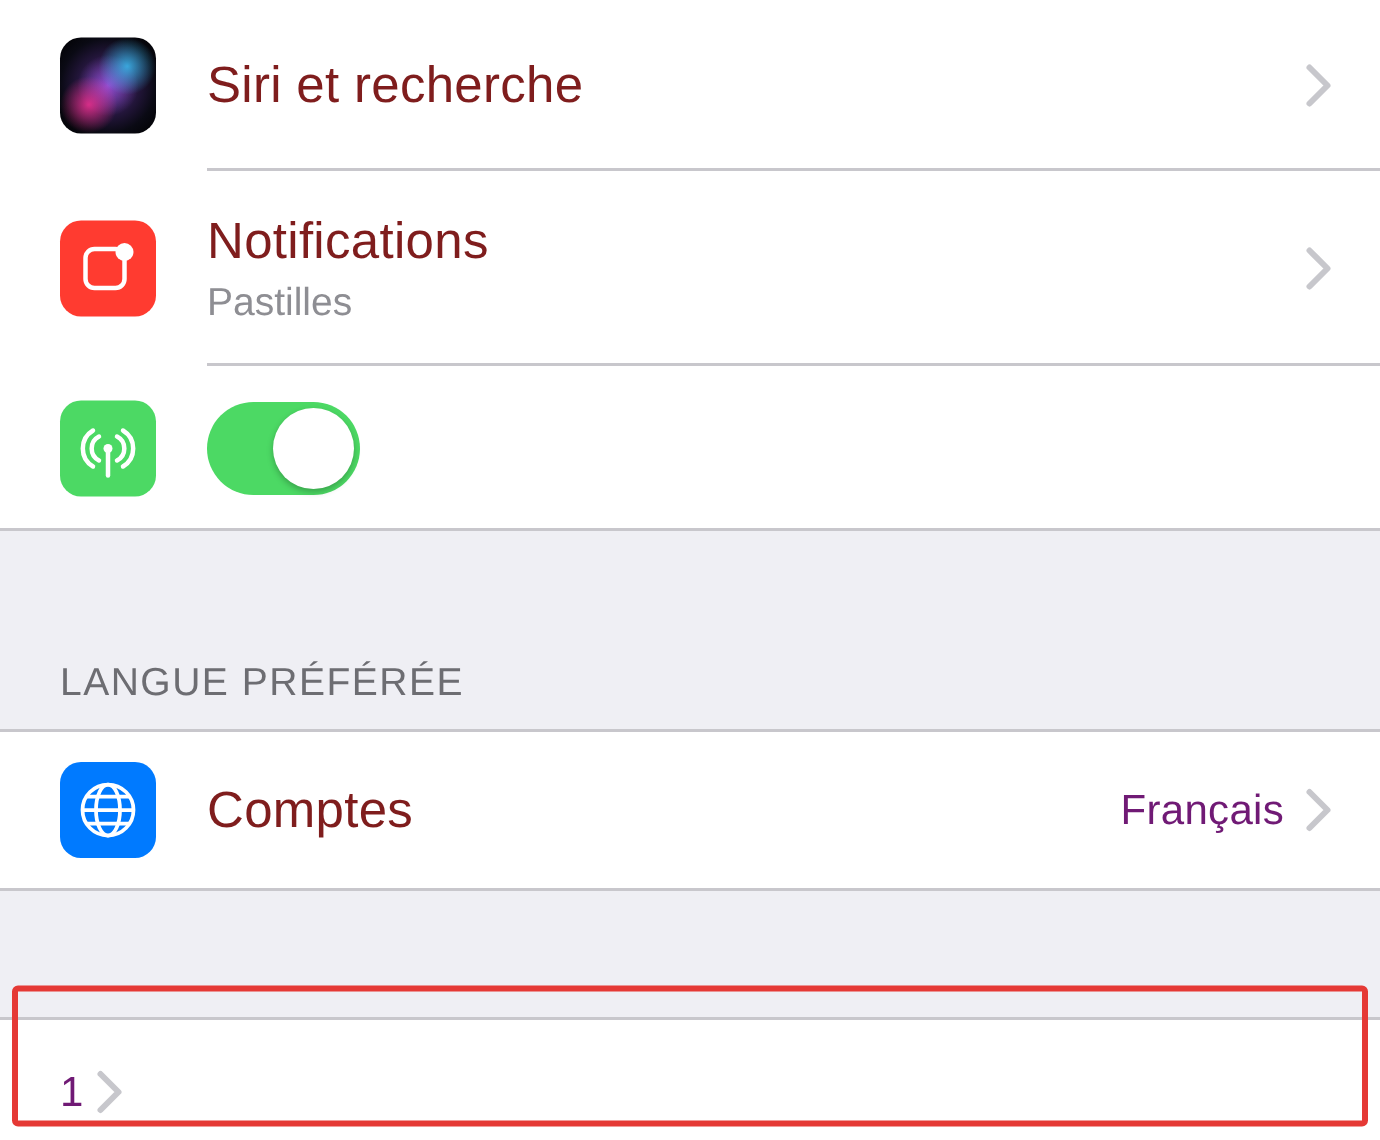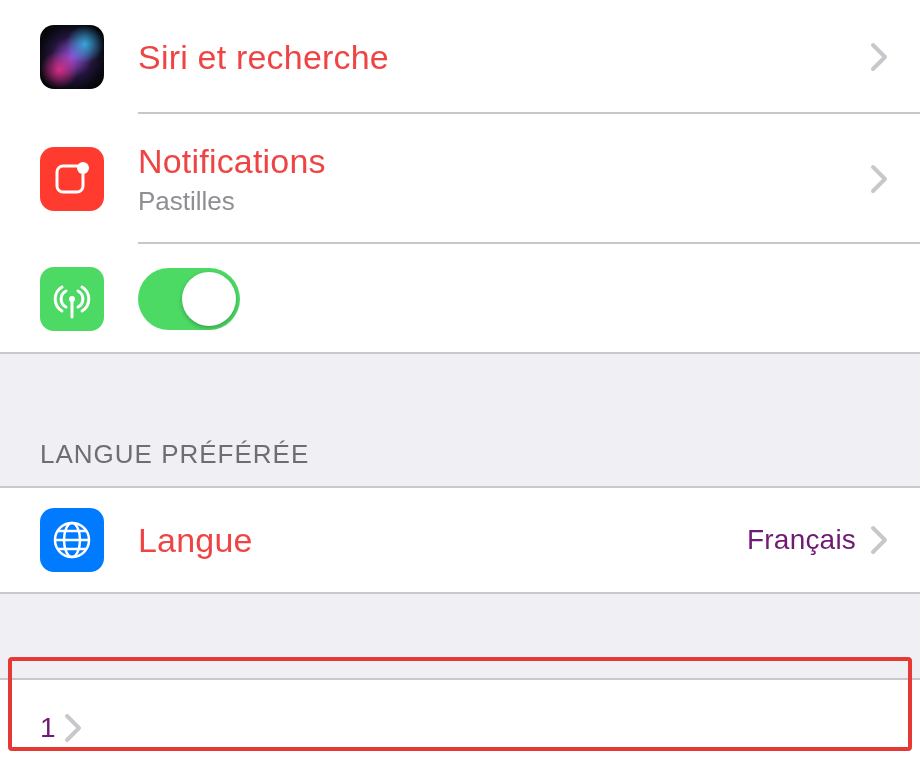--- a/index.html
+++ b/index.html
@@ -59,21 +59,21 @@
     }
     .labels {
       display: flex;
       flex-direction: column;
       justify-content: center;
       flex: 1;
       min-width: 0;
     }
     .title {
       font-size: 34px;
-      color: #ef4444;
+      color: #7f1d1d;
       letter-spacing: 0.2px;
       line-height: 1.2;
     }
     .subtitle {
       font-size: 26px;
       color: #8e8e93;
       margin-top: 4px;
       line-height: 1.2;
     }
     .value {
@@ -213,21 +213,21 @@
     <div class="icon-box globe-icon">
       <svg width="44" height="44" viewBox="0 0 44 44">
         <circle cx="22" cy="22" r="17" stroke="#fff" stroke-width="2.5" fill="none"></circle>
         <ellipse cx="22" cy="22" rx="8" ry="17" stroke="#fff" stroke-width="2.5" fill="none"></ellipse>
         <line x1="5" y1="22" x2="39" y2="22" stroke="#fff" stroke-width="2.5"></line>
         <line x1="8" y1="13" x2="36" y2="13" stroke="#fff" stroke-width="2.5"></line>
         <line x1="8" y1="31" x2="36" y2="31" stroke="#fff" stroke-width="2.5"></line>
       </svg>
     </div>
     <div class="labels">
-      <span class="title">Langue</span>
+      <span class="title">Comptes</span>
     </div>
     <span class="value">Français</span>
     <span class="chevron">
       <svg viewBox="0 0 18 30" width="18" height="30">
           <path d="M3 3 L15 15 L3 27" stroke="#c7c7cc" stroke-width="4" fill="none" stroke-linecap="round" stroke-linejoin="round"></path>
         </svg>
     </span>
     <div class="divider-full"></div>
   </div>
 </div>

